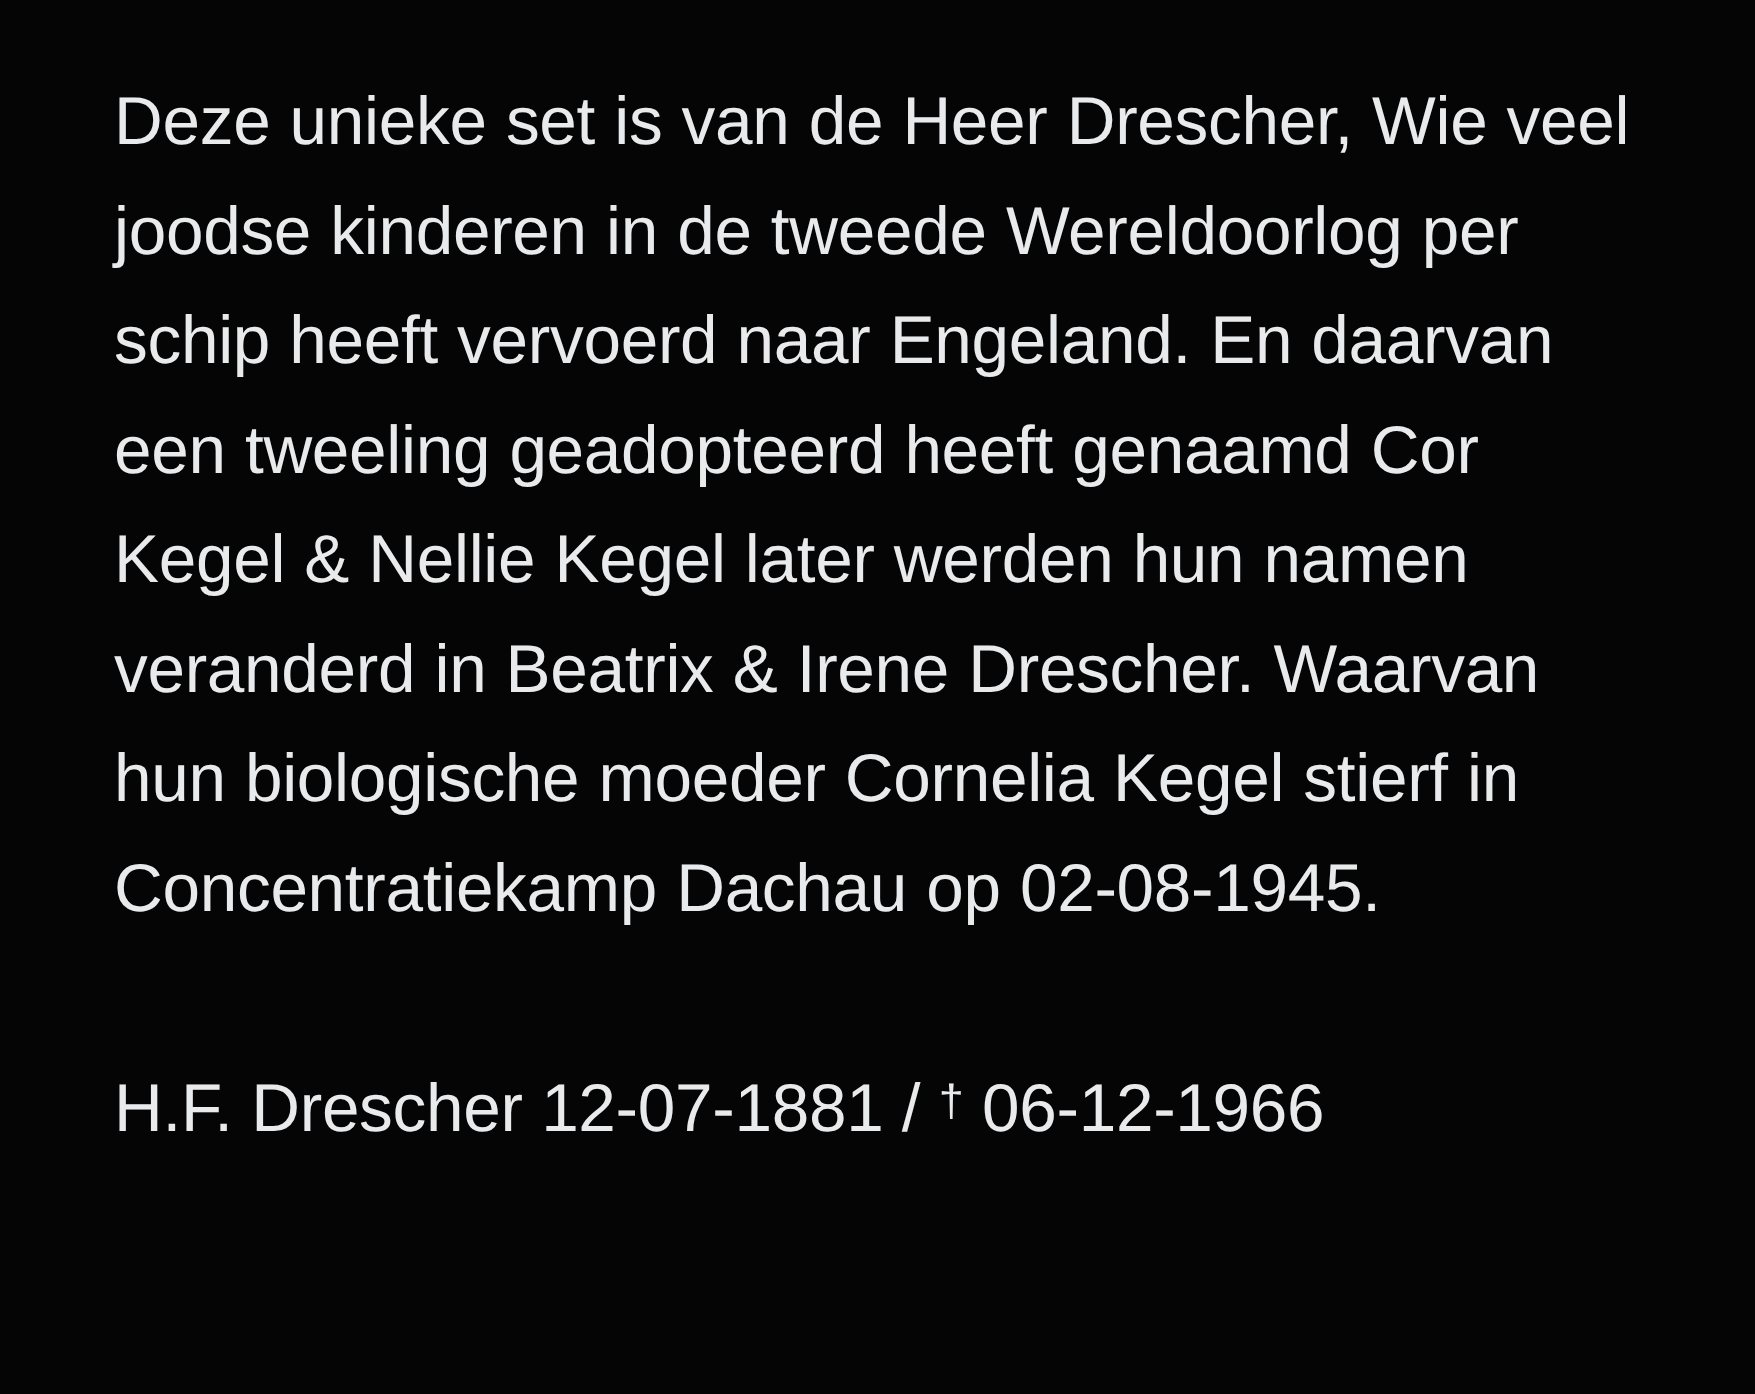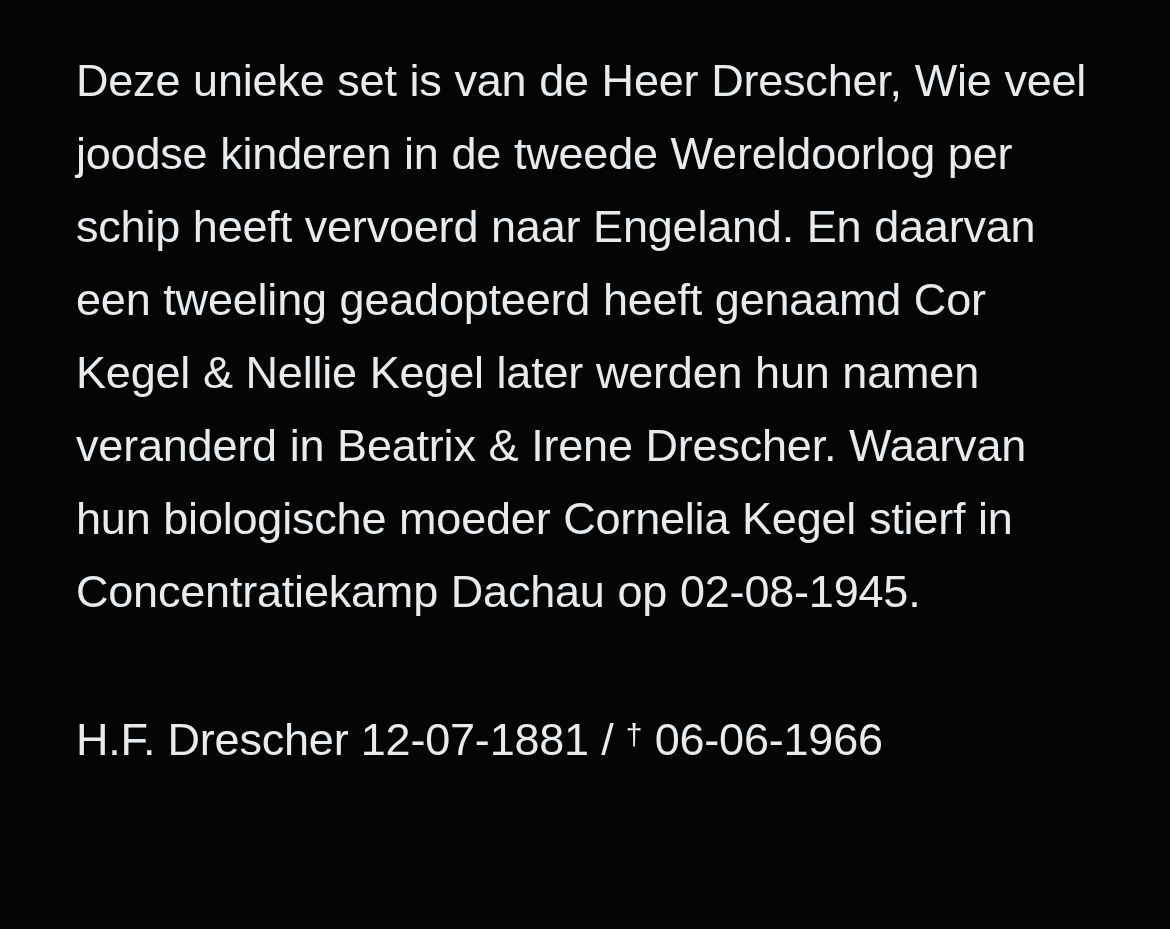--- a/index.html
+++ b/index.html
@@ -53,15 +53,15 @@
 </style>
 </head>
 <body>
 
 <div class="page">
 
   <p class="body-text paragraph">Deze unieke set is van de Heer Drescher, Wie veel joodse kinderen in de tweede Wereldoorlog per schip heeft vervoerd naar Engeland. En daarvan een tweeling geadopteerd heeft genaamd Cor Kegel &amp; Nellie Kegel later werden hun namen veranderd in Beatrix &amp; Irene Drescher. Waarvan hun biologische moeder Cornelia Kegel stierf in Concentratiekamp Dachau op 02-08-1945.</p>
 
   <div class="spacer"></div>
 
-  <div class="footer-line"><span>H.F. Drescher 12-07-1881 / </span><span class="dagger">†</span><span> 06-06-1966</span></div>
+  <div class="footer-line"><span>H.F. Drescher 12-07-1881 / </span><span class="dagger">†</span><span> 06-12-1966</span></div>
 
 </div>
 
 </body></html>

